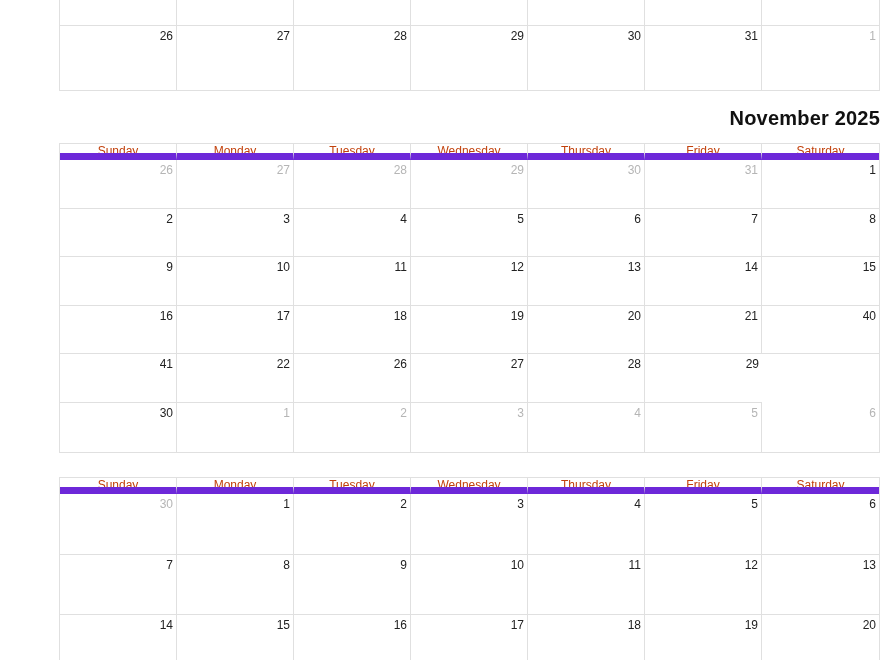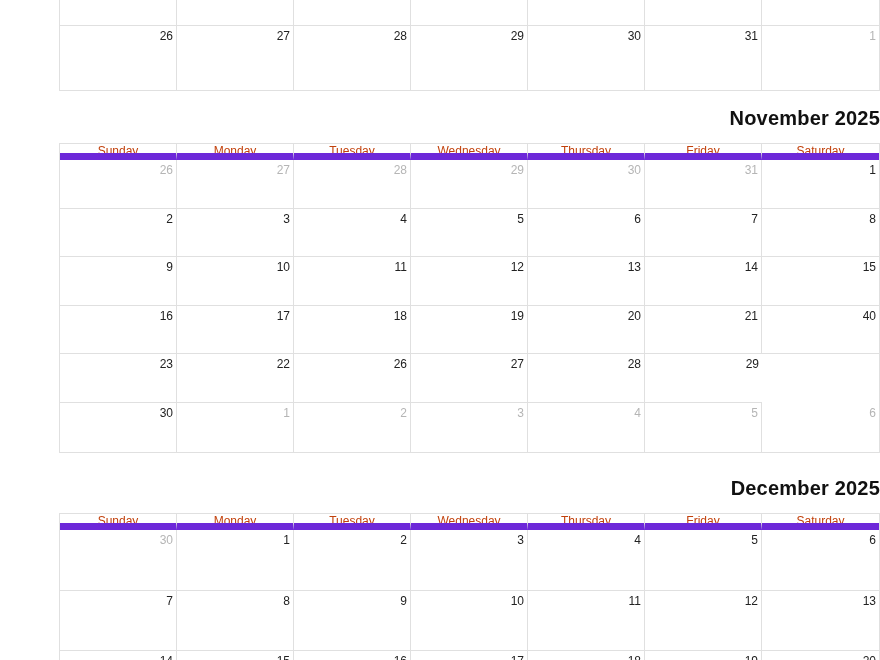--- a/index.html
+++ b/index.html
@@ -125,40 +125,39 @@
         <div class="cal-row">
           <div class="cell">16</div>
           <div class="cell">17</div>
           <div class="cell">18</div>
           <div class="cell">19</div>
           <div class="cell">20</div>
           <div class="cell">21</div>
           <div class="cell">40</div>
         </div>
         <div class="cal-row">
-          <div class="cell">23</div>
+          <div class="cell">41</div>
           <div class="cell">22</div>
           <div class="cell">26</div>
           <div class="cell">27</div>
           <div class="cell">28</div>
           <div class="cell">29</div>
         </div>
         <div class="cal-row">
           <div class="cell">30</div>
           <div class="cell muted">1</div>
           <div class="cell muted">2</div>
           <div class="cell muted">3</div>
           <div class="cell muted">4</div>
           <div class="cell muted">5</div>
           <div class="cell muted">6</div>
         </div>
       </div>
     </section>
   <section class="month month-2">
-      <h2 class="month-title">December 2025</h2>
       <div class="cal-table">
         <div class="cal-header">
           <div class="hcell">Sunday</div>
           <div class="hcell">Monday</div>
           <div class="hcell">Tuesday</div>
           <div class="hcell">Wednesday</div>
           <div class="hcell">Thursday</div>
           <div class="hcell">Friday</div>
           <div class="hcell">Saturday</div>
         </div>

